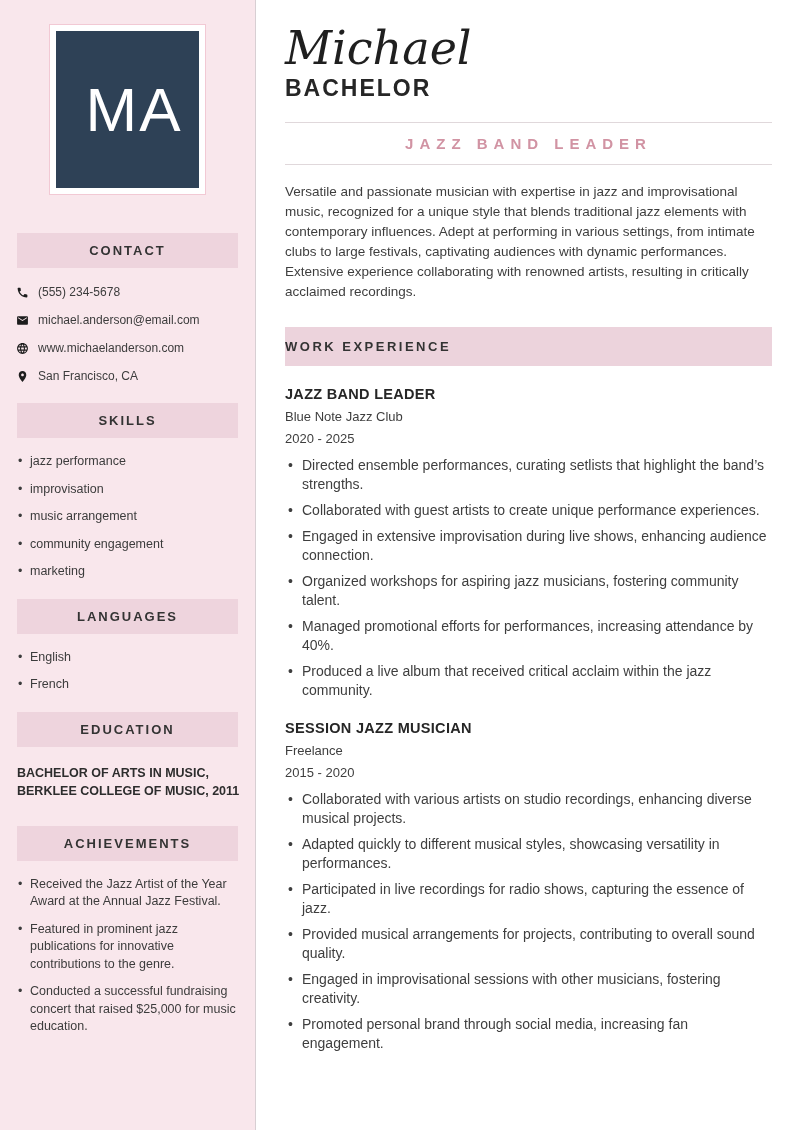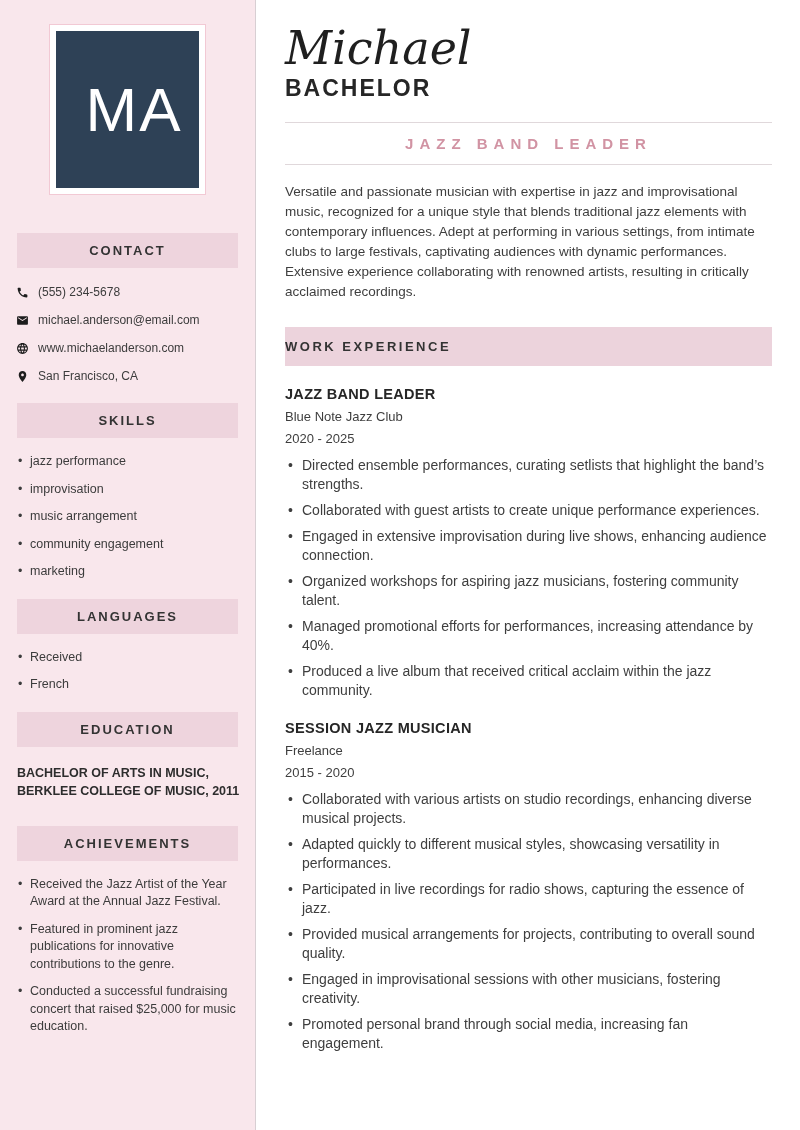--- a/index.html
+++ b/index.html
@@ -109,21 +109,21 @@
     <ul class="side-list">
       <li>jazz performance</li>
       <li>improvisation</li>
       <li>music arrangement</li>
       <li>community engagement</li>
       <li>marketing</li>
     </ul>
 
     <div class="side-band mt-18">LANGUAGES</div>
     <ul class="side-list">
-      <li>Received</li>
+      <li>English</li>
       <li>French</li>
     </ul>
 
     <div class="side-band mt-18">EDUCATION</div>
     <div class="edu-text">BACHELOR OF ARTS IN MUSIC, BERKLEE COLLEGE OF MUSIC, 2011</div>
 
     <div class="side-band mt-26">ACHIEVEMENTS</div>
     <ul class="side-list">
       <li>Received the Jazz Artist of the Year Award at the Annual Jazz Festival.</li>
       <li>Featured in prominent jazz publications for innovative contributions to the genre.</li>

